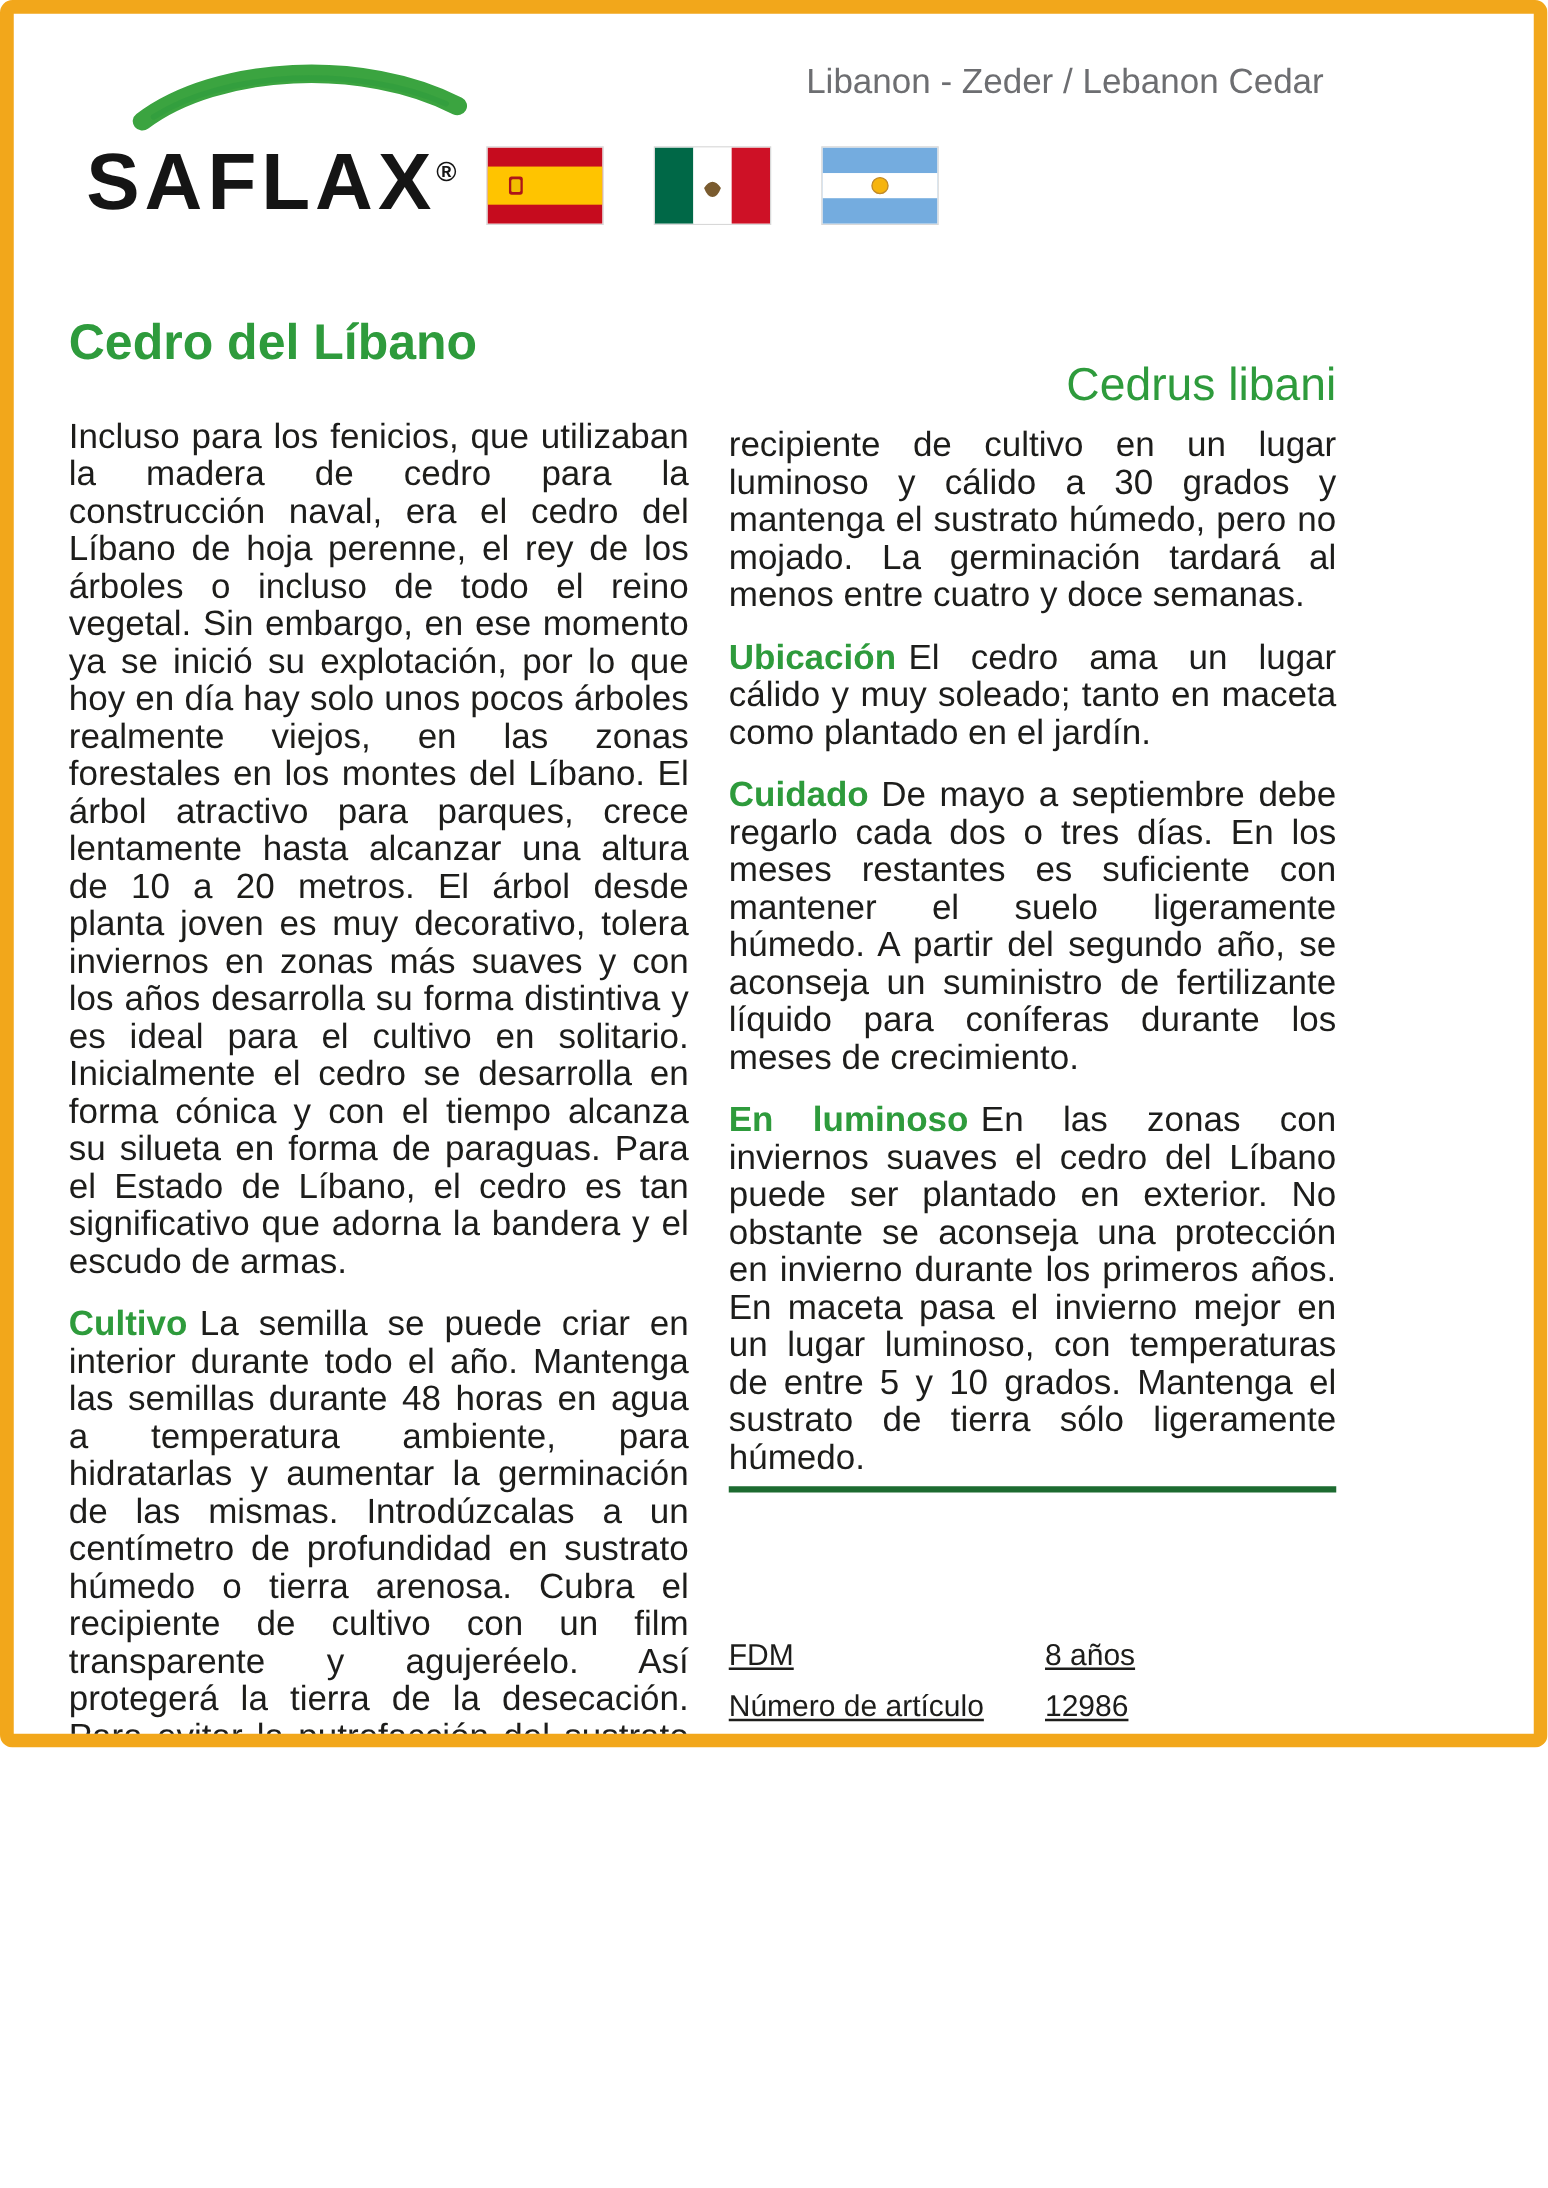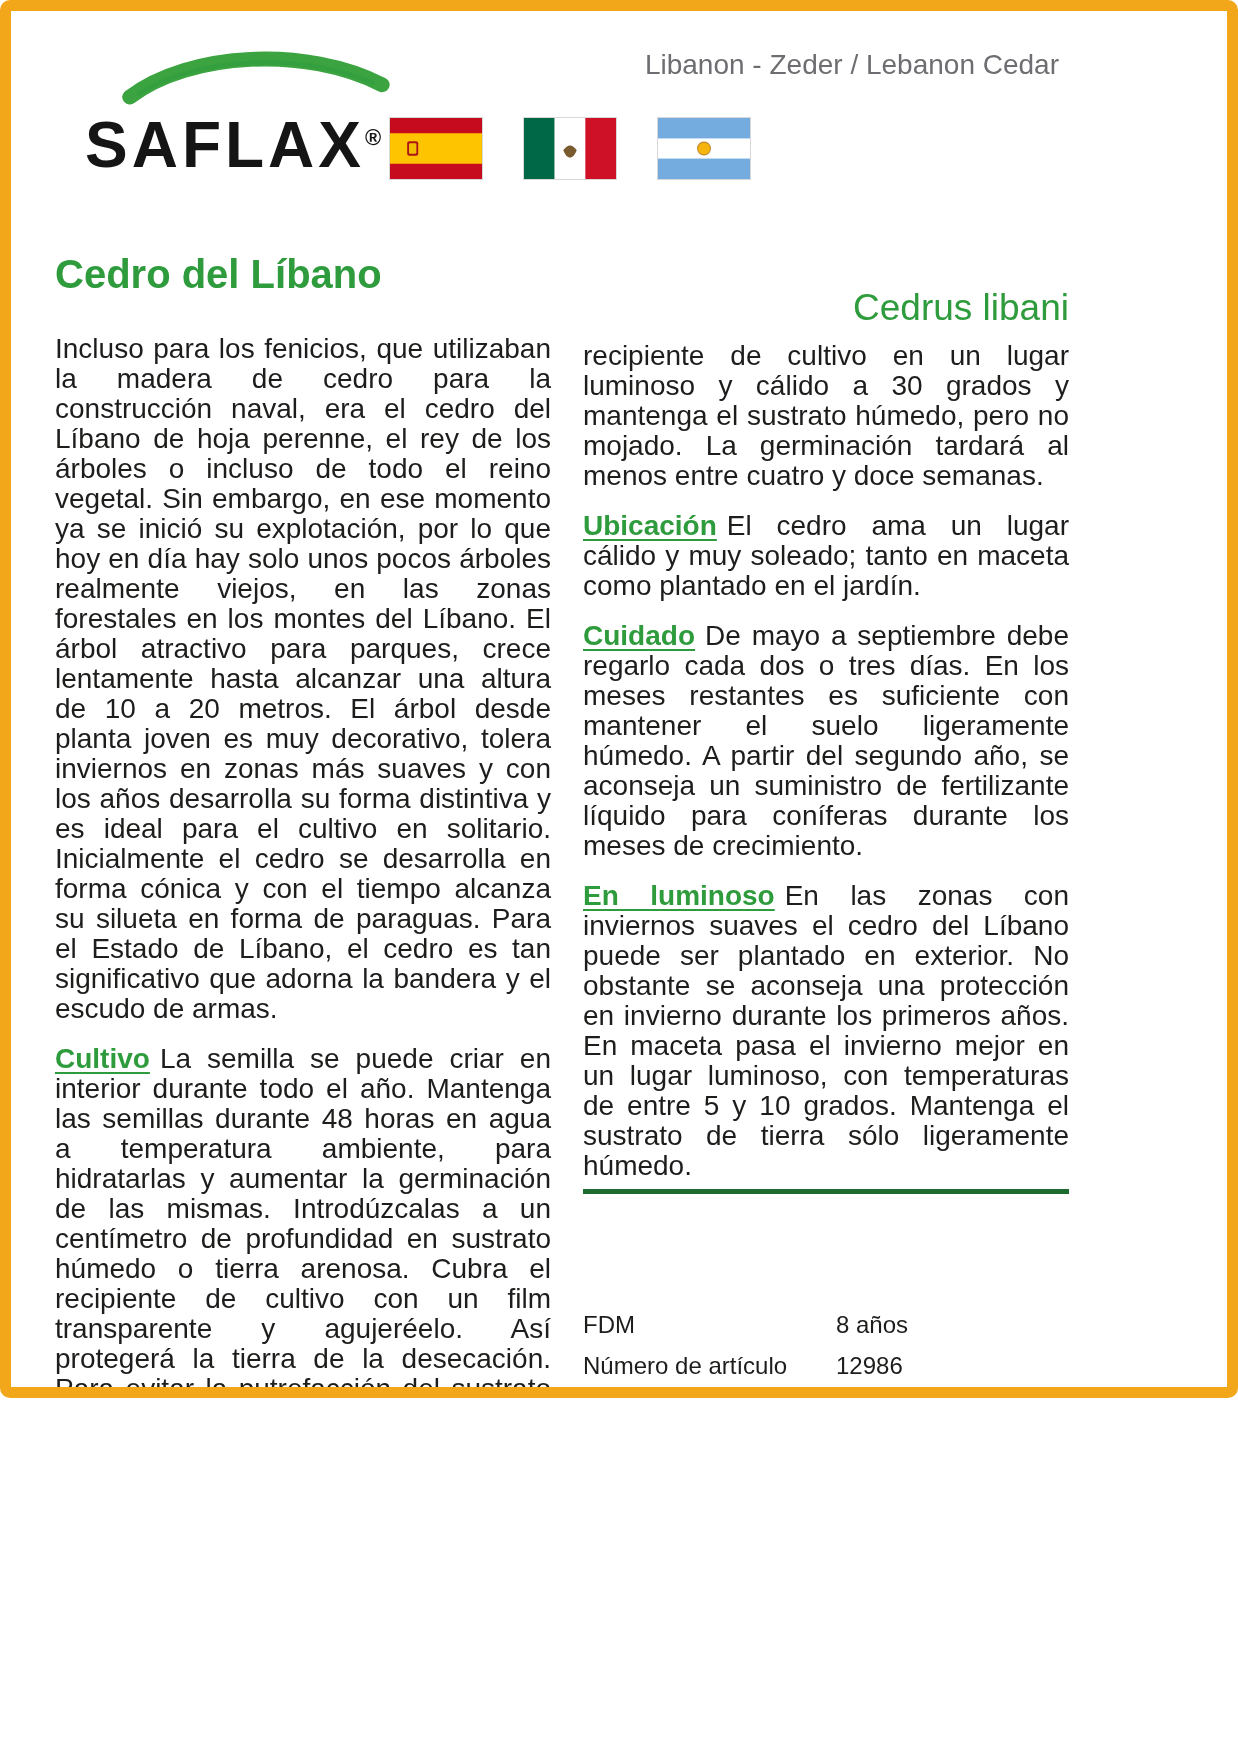--- a/index.html
+++ b/index.html
@@ -13,21 +13,21 @@
     border-radius: 10px;
     overflow: hidden;
     font-family: "Liberation Sans", sans-serif;
     color: #1D1D1B;
   }
   
   .header-product {
     position: absolute; top: 38px; left: 600px; width: 448px;
     text-align: right; font-size: 28px; color: #6D6E71; font-weight: 400;
   }
-  .logo { position: absolute; top: 30px; left: 74px; width: 320px; }
+  .logo { position: absolute; top: 30px; left: 58px; width: 320px; }
   .logo-swoosh { display: block; margin-left: 34px; width: 272px; height: 70px; }
   .brand-text {
     font-size: 64px; font-weight: 700; letter-spacing: 4px; color: #151515;
     line-height: 1; margin-top: 2px; white-space: nowrap;
   }
   .brand-text sup { font-size: 22px; font-weight: 700; vertical-align: super; letter-spacing: 0; }
   .flags { position: absolute; top: 106px; left: 378px; display: flex; gap: 40px; }
   .flag { width: 94px; height: 63px; border: 1px solid #d8d8d8; box-sizing: border-box; }
   .flag svg { display: block; width: 100%; height: 100%; }
 
@@ -42,31 +42,31 @@
   .latin-name {
     font-size: 37px; color: #2E9B3C; text-align: right;
     line-height: 38px; margin: 0 0 14px 0; font-weight: 400;
   }
   .body-par {
     font-size: 28px; line-height: 30px; text-align: justify;
     margin: 0 0 20px 0; hyphens: auto; -webkit-hyphens: auto;
   }
   .sect-heading {
     color: #2E9B3C; font-weight: 700;
-    text-decoration: underline; text-decoration-thickness: 2px; text-underline-offset: 4px;
+    text-decoration-thickness: 2px; text-underline-offset: 4px;
     margin-right: 10px;
   }
 
   
   .divider {
     position: absolute; top: 1178px; left: 572px; width: 486px; height: 5px;
     background: #1D6B30;
   }
   .details { position: absolute; top: 1300px; left: 572px; width: 486px; font-size: 24px; }
-  .detail-row { display: flex; align-items: baseline; margin-bottom: 13px; }
+  .detail-row { display: flex; align-items: baseline; margin-bottom: 13px; text-decoration: underline; }
   .detail-label { width: 253px; flex: 0 0 253px; }
   .detail-value { flex: 1; }
 
   .footer-row {
     position: absolute; top: 1378px; left: 572px; width: 486px;
     display: flex; align-items: flex-end; justify-content: space-between;
   }
   .logo-small { width: 196px; padding-bottom: 6px; }
   .logo-small .logo-swoosh { width: 168px; height: 42px; margin-left: 20px; }
   .logo-small .brand-text { font-size: 44px; letter-spacing: 2px; }

